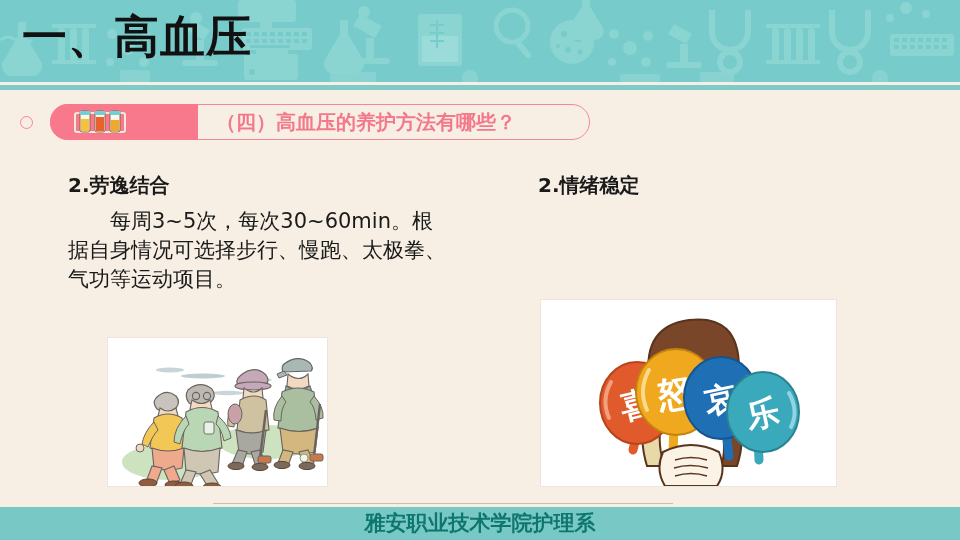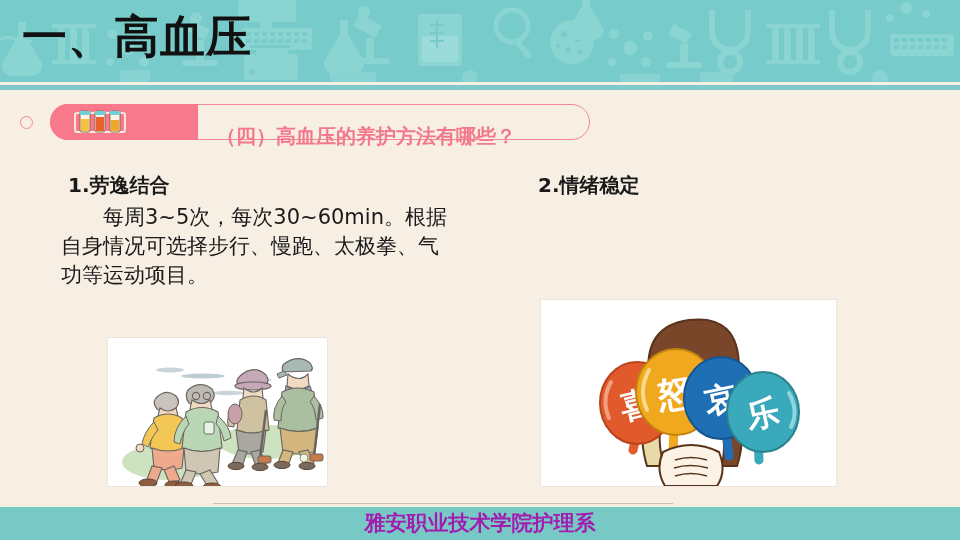--- a/index.html
+++ b/index.html
@@ -40,35 +40,35 @@
     box-sizing:border-box;
   }
   .pill-left{
     position:absolute;left:30px;top:0;width:148px;height:36px;
     background:#F9798C;border-radius:18px 0 0 18px;
   }
   .tube-icon{
     position:absolute;left:22px;top:6px;width:56px;height:25px;
   }
   .pill-text{
-    position:absolute;left:196px;top:16px;height:36px;line-height:36px;
+    position:absolute;left:196px;top:0;height:36px;line-height:36px;
     font-size:20px;font-weight:bold;color:#F4788B;white-space:nowrap;
-    font-family:Liberation Mono, monospace;
+    font-family:Liberation Serif, serif;
   }
 
   
   .col{position:absolute;top:172px;}
   .col-left{left:60px;width:400px;}
   .col-right{left:530px;width:400px;}
   .blk-title{
     font-size:20px;font-weight:bold;color:#1a1a1a;margin:0 0 4px 8px;
     font-family:"DejaVu Sans","Liberation Sans",sans-serif;
   }
   .blk-body{
-    font-size:21px;color:#1a1a1a;line-height:1.38;margin:1px;
+    font-size:21px;color:#1a1a1a;line-height:1.38;margin:8px;
     text-indent:2em;
     font-family:"DejaVu Sans","Liberation Sans",sans-serif;
   }
   .col-right .blk-body{text-indent:2em;}
 
   
   .photo{
     position:absolute;background:#ffffff;overflow:hidden;
     box-shadow:0 0 0 1px rgba(0,0,0,0.04);
   }
@@ -80,21 +80,21 @@
     position:absolute;left:0;top:507px;width:960px;height:33px;
     background:#78C8C6;
   }
   .footer-line{
     position:absolute;left:213px;top:503px;width:460px;height:1px;
     background:#c9bfb2;
   }
   .footer-text{
     position:absolute;left:0;top:507px;width:960px;height:33px;
     line-height:33px;text-align:center;
-    font-size:21px;font-weight:bold;color:#a21caf;
+    font-size:21px;font-weight:bold;color:#0f766e;
     font-family:"DejaVu Sans","Liberation Sans",sans-serif;
   }
 </style>
 </head>
 <body>
 
 <div class="slide">
 
   <div class="header">
     <svg class="header-pattern" width="960" height="82" viewBox="0 0 960 82" preserveAspectRatio="none">
@@ -290,21 +290,21 @@
         <rect x="23" y="1" width="10" height="4" fill="#6FD0D6"></rect>
         <rect x="38" y="1" width="10" height="21" rx="2" fill="#FFF6E8" stroke="#8A6B4F" stroke-width="1"></rect>
         <rect x="39" y="10" width="8" height="11" fill="#F0A82A"></rect>
         <rect x="38" y="1" width="10" height="4" fill="#6FD0D6"></rect>
       </svg>
     </div>
     <div class="pill-text">（四）高血压的养护方法有哪些？</div>
   </div>
 
   <div class="col col-left">
-    <div class="blk-title">1.劳逸结合</div>
+    <div class="blk-title">2.劳逸结合</div>
     <p class="blk-body">每周3~5次，每次30~60min。根据自身情况可选择步行、慢跑、太极拳、气功等运动项目。</p>
   </div>
 
   <div class="photo photo-left">
     <svg width="219" height="148" viewBox="0 0 219 148">
       <rect width="219" height="148" fill="#ffffff"></rect>
 
       <ellipse cx="62" cy="32" rx="14" ry="2.4" fill="#B9C9CE" opacity=".8"></ellipse>
       <ellipse cx="95" cy="38" rx="22" ry="2.6" fill="#AEC0C6" opacity=".8"></ellipse>
       <ellipse cx="120" cy="55" rx="16" ry="2.2" fill="#BCCBD0" opacity=".8"></ellipse>

